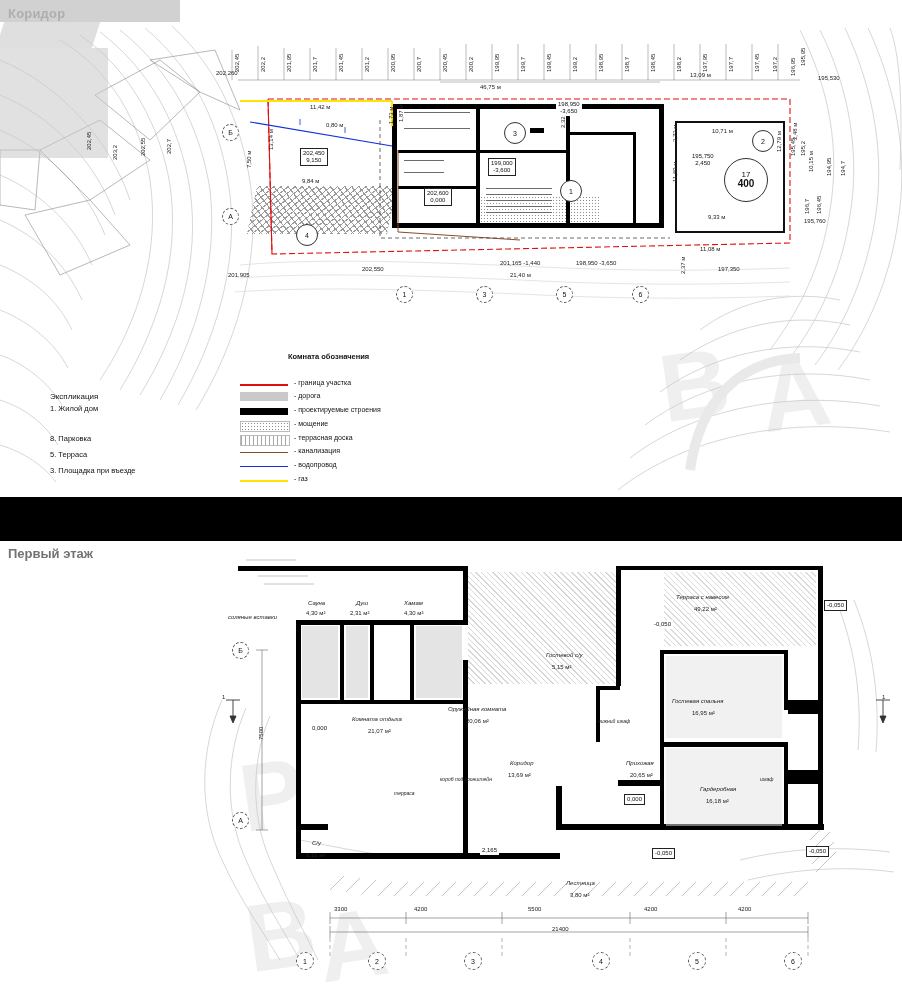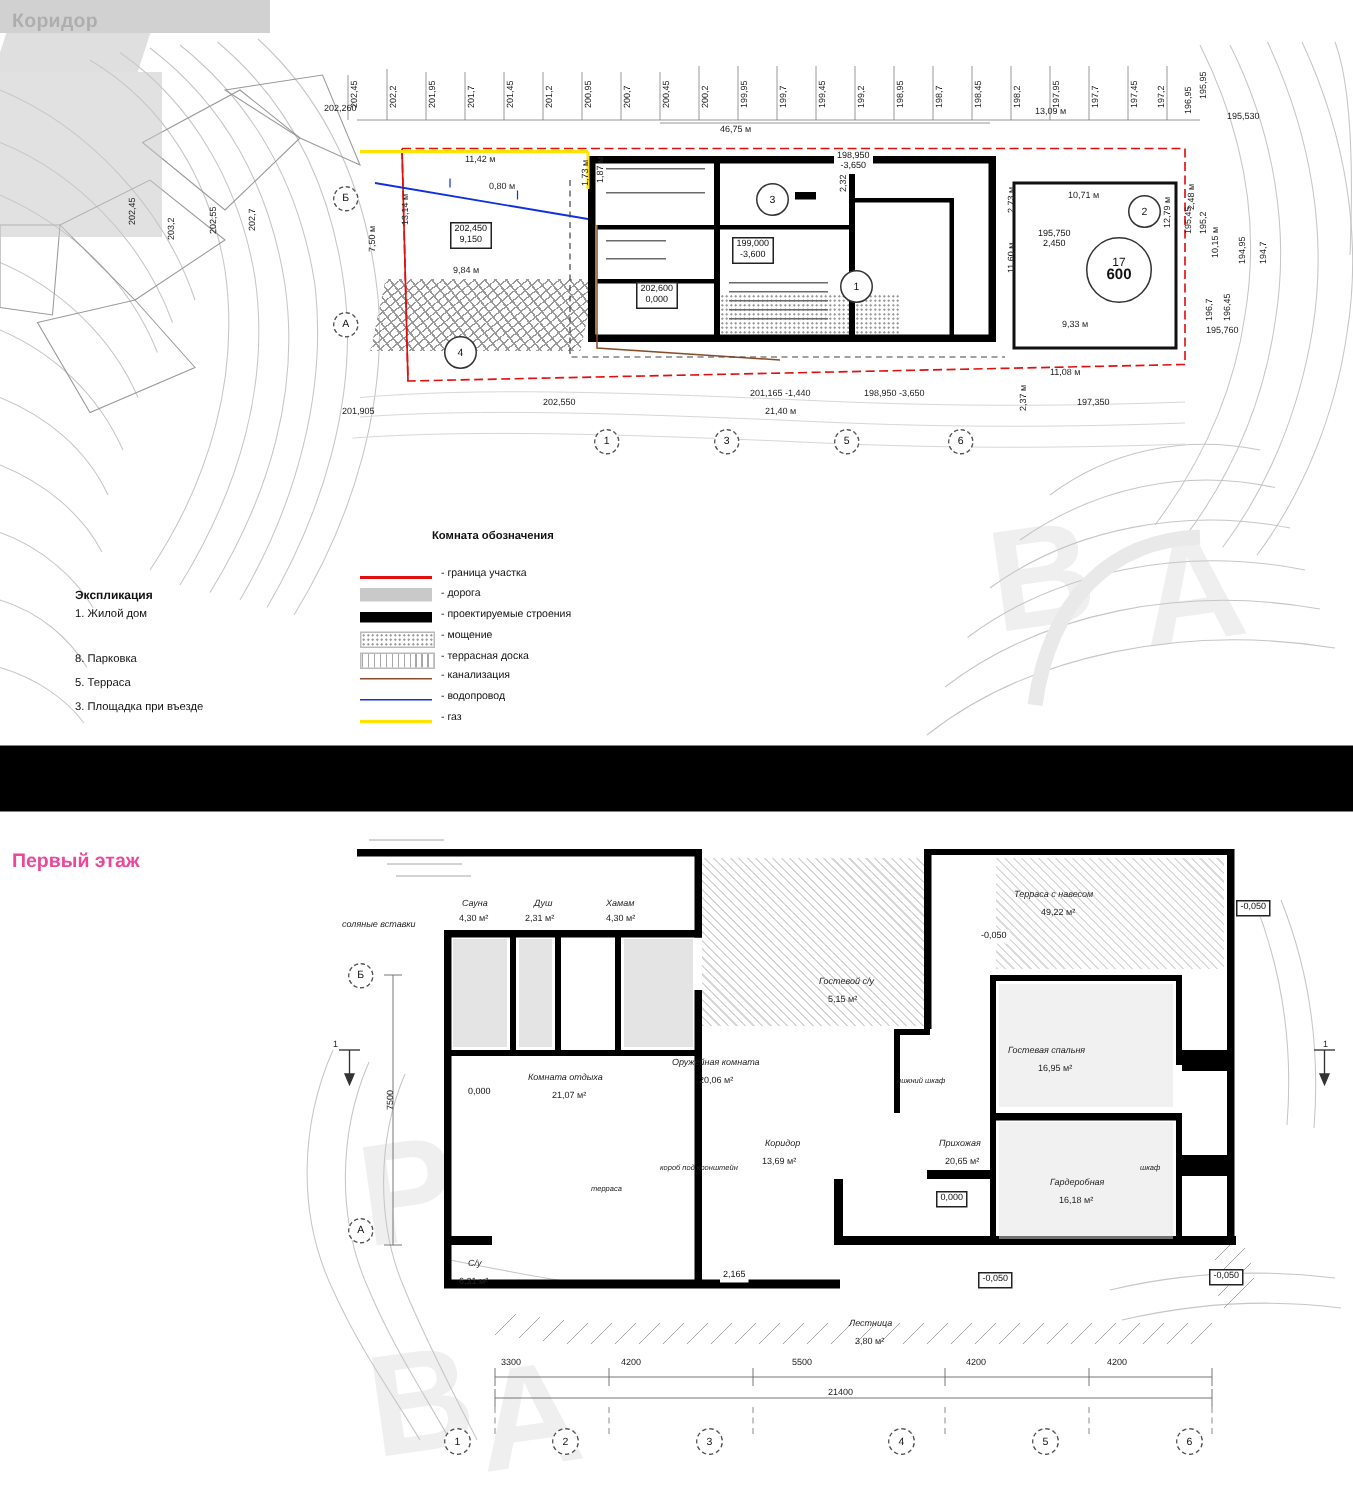--- a/index.html
+++ b/index.html
@@ -16,22 +16,22 @@
   
   .title-top{
     position:absolute;left:8px;top:6px;
     font-size:13px;font-weight:bold;color:#111;
     letter-spacing:.2px;
   }
   .black-band{
     position:absolute;left:0;top:497px;width:902px;height:44px;background:#000;
   }
   .title-bottom{
-    position:absolute;left:8px;top:566px;
-    font-size:13px;font-weight:bold;color:#ec4899;
+    position:absolute;left:8px;top:546px;
+    font-size:13px;font-weight:bold;color:#737373;
   }
 
   
   .lbl{position:absolute;font-size:6px;color:#222;white-space:nowrap;}
   .lbl-it{position:absolute;font-size:6px;color:#222;white-space:nowrap;font-style:italic;}
   .vlbl{position:absolute;font-size:6px;color:#222;white-space:nowrap;
         transform-origin:0 0;transform:rotate(-90deg);}
   .circ{position:absolute;border:1px solid #333;border-radius:50%;
         display:flex;align-items:center;justify-content:center;
         font-size:7px;background:#fff;color:#111;}
@@ -43,21 +43,21 @@
   .wall{position:absolute;background:#000;}
   .thin{position:absolute;background:#6b6b6b;}
   .red-ln{position:absolute;background:#e11010;}
   .blue-ln{position:absolute;background:#1030e0;}
   .yellow-ln{position:absolute;background:#ffe400;}
   .brown-ln{position:absolute;background:#8a4b2a;}
 
   
   .legend-title{position:absolute;font-size:7.5px;font-weight:bold;}
   .legend-row{position:absolute;font-size:7px;white-space:nowrap;}
-  .expl-title{position:absolute;font-size:8px;font-weight:bold;}
+  .expl-title{position:absolute;font-size:8px;font-weight:normal;}
   .expl-item{position:absolute;font-size:7.5px;}
 
   
   .hatch-diag{
     background-image:repeating-linear-gradient(45deg,#9a9a9a 0 1px,transparent 1px 4px);
   }
   .hatch-cross{
     background-image:
       repeating-linear-gradient(45deg,#9a9a9a 0 1px,transparent 1px 5px),
       repeating-linear-gradient(-45deg,#9a9a9a 0 1px,transparent 1px 5px);
@@ -298,21 +298,21 @@
     <span>2,450</span>
   </div>
 
   <div class="circ" style="left:560px;top:180px;width:20px;height:20px;">1</div>
   <div class="circ" style="left:752px;top:130px;width:20px;height:20px;">2</div>
   <div class="circ" style="left:504px;top:122px;width:20px;height:20px;">3</div>
   <div class="circ" style="left:296px;top:224px;width:20px;height:20px;">4</div>
 
   <div class="circ" style="left:724px;top:158px;width:42px;height:42px;flex-direction:column;line-height:1.05;">
     <span style="font-size:8px">17</span>
-    <span style="font-size:10px;font-weight:bold">600</span>
+    <span style="font-size:10px;font-weight:bold">400</span>
   </div>
 
   <div class="circ-dash" style="left:222px;top:124px;width:15px;height:15px;">Б</div>
   <div class="circ-dash" style="left:222px;top:208px;width:15px;height:15px;">А</div>
 
   <div class="circ-dash" style="left:396px;top:286px;width:15px;height:15px;">1</div>
   <div class="circ-dash" style="left:476px;top:286px;width:15px;height:15px;">3</div>
   <div class="circ-dash" style="left:556px;top:286px;width:15px;height:15px;">5</div>
   <div class="circ-dash" style="left:632px;top:286px;width:15px;height:15px;">6</div>
 

